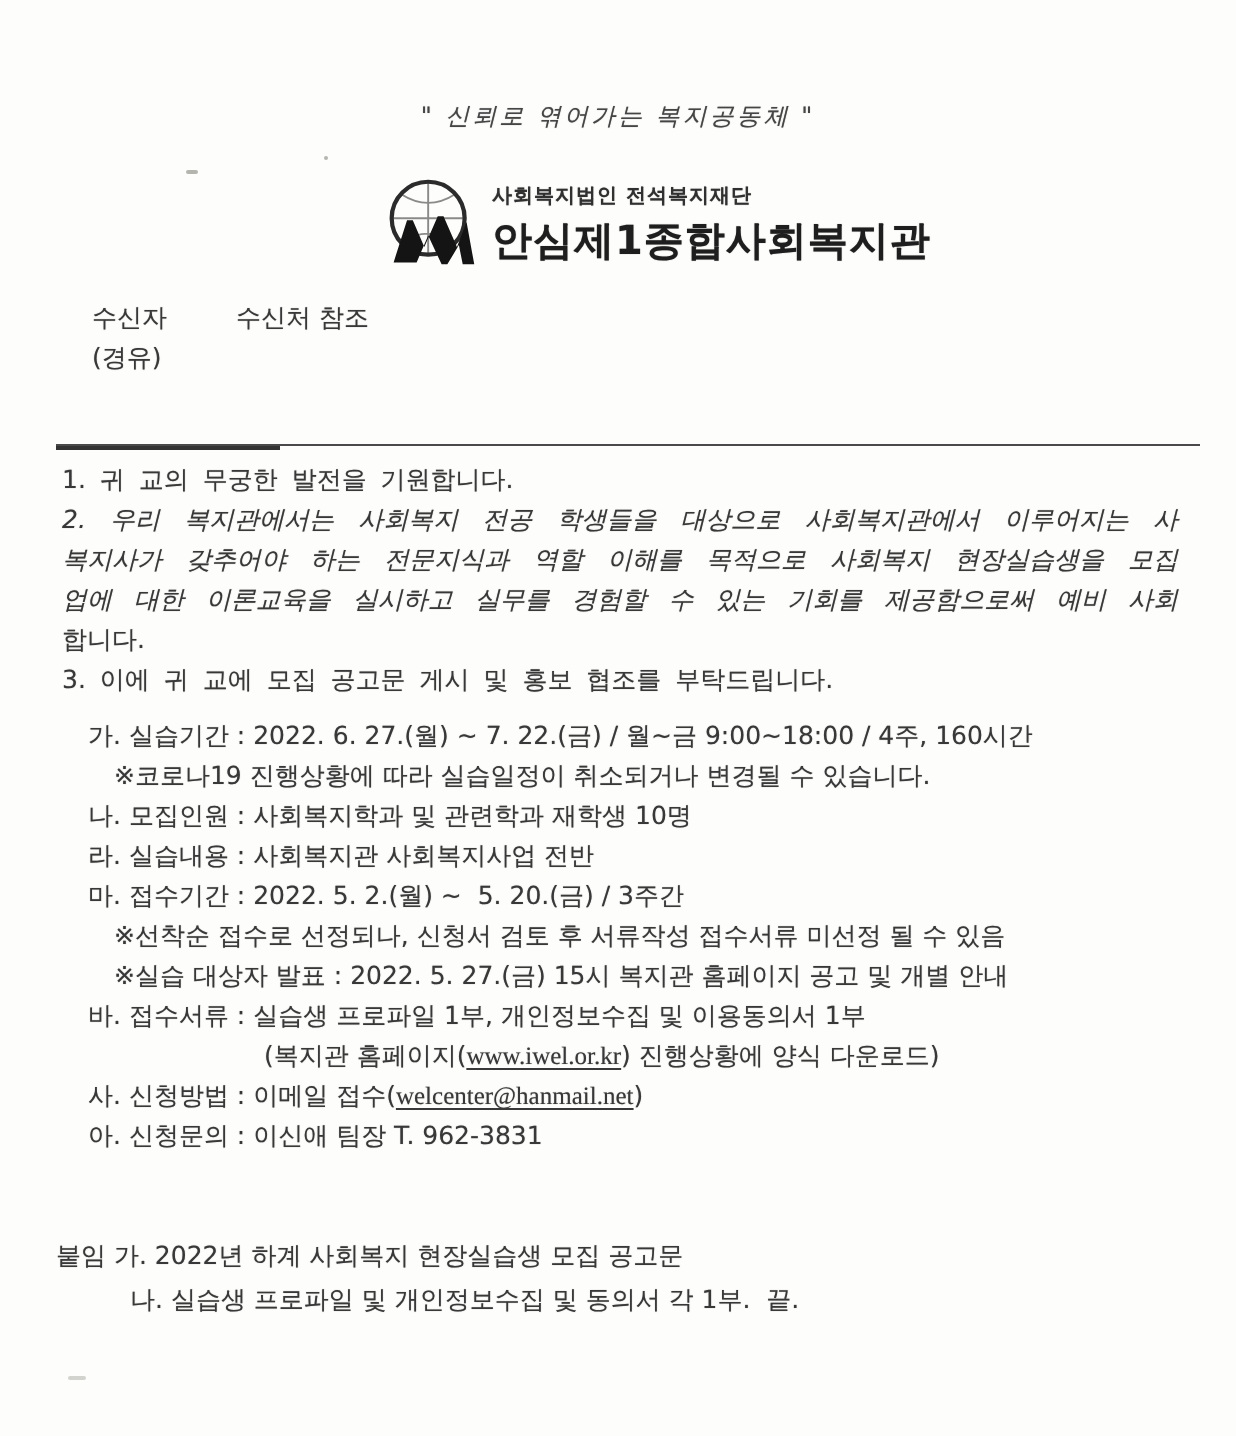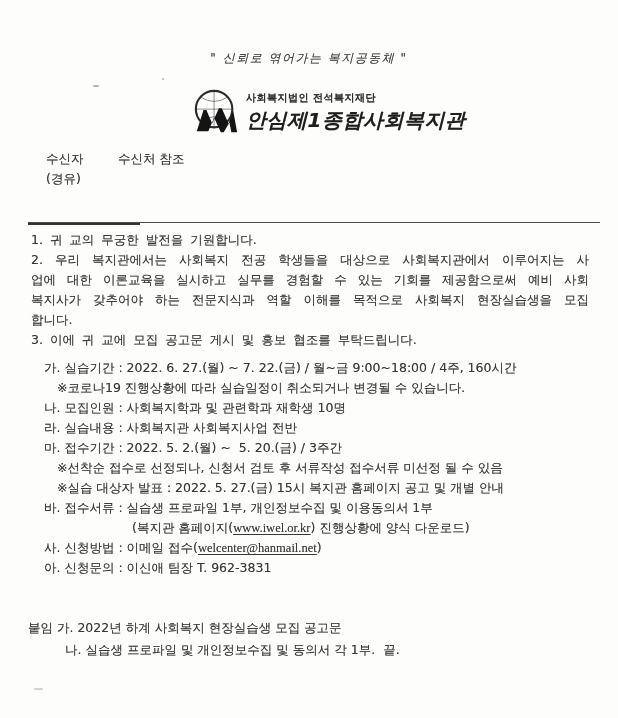--- a/index.html
+++ b/index.html
@@ -21,32 +21,32 @@
     position:absolute; top:50px; left:0; width:100%;
     text-align:center; font-size:12px; font-style:italic;
     letter-spacing:1.5px; color:#454545;
   }
 
   
   .logo-row { position:absolute; top:88px; left:192px; display:flex; align-items:center; }
   .logo-icon { width:48px; height:48px; flex:0 0 auto; }
   .logo-text { margin-left:6px; }
   .org-small { font-size:10px; font-weight:bold; letter-spacing:0.5px; color:#303030; }
-  .org-large { font-size:20px; font-weight:bold; letter-spacing:0.5px; color:#1e1e1e; margin-top:2px;font-style:italic; }
+  .org-large { font-size:20px; font-weight:bold; letter-spacing:0.5px; color:#1e1e1e; margin-top:2px; }
 
   
   .meta-recv { position:absolute; top:149px; left:46px; font-size:12.5px; line-height:20px; }
   .meta-label { display:inline-block; width:72px; }
   .meta-subject { position:absolute; top:197px; left:46px; font-size:12.5px; }
   .rule { position:absolute; top:222px; left:28px; width:572px; height:1px; background:#4a4a4a; }
   .rule-left { position:absolute; top:223px; left:28px; width:112px; height:2px; background:#333; }
 
   
   .body-block { position:absolute; top:230px; left:31px; width:558px; font-size:12.5px; line-height:20px; word-spacing:3px; }
-  .jline { text-align:justify; text-align-last:justify; }
+  .jline { text-align:justify; text-align-last:justify;font-style:italic; }
 
   
   .items { position:absolute; top:358px; left:44px; width:562px; font-size:12.5px; line-height:20px; }
   .ind2 { padding-left:13px; }
   .ind3 { padding-left:88px; }
   .ulink { text-decoration:underline; text-underline-offset:2px; color:#383838;font-family:Liberation Serif, serif; }
 
   
   .attach { position:absolute; top:617px; left:28px; font-size:12.5px; line-height:22px; }
   .attach-2 { margin-left:37px; }
@@ -83,22 +83,22 @@
       <span>(경유)</span>
     </div>
   </div>
 
   <div class="rule"></div>
   <div class="rule-left"></div>
 
   <div class="body-block">
     <div>1. 귀 교의 무궁한 발전을 기원합니다.</div>
     <div class="jline">2. 우리 복지관에서는 사회복지 전공 학생들을 대상으로 사회복지관에서 이루어지는 사</div>
+    <div class="jline">복지사가 갖추어야 하는 전문지식과 역할 이해를 목적으로 사회복지 현장실습생을 모집</div>
     <div class="jline">업에 대한 이론교육을 실시하고 실무를 경험할 수 있는 기회를 제공함으로써 예비 사회</div>
-    <div class="jline">복지사가 갖추어야 하는 전문지식과 역할 이해를 목적으로 사회복지 현장실습생을 모집</div>
     <div>합니다.</div>
     <div>3. 이에 귀 교에 모집 공고문 게시 및 홍보 협조를 부탁드립니다.</div>
   </div>
 
   <div class="items">
     <div class="pre">가. 실습기간 : 2022. 6. 27.(월) ~ 7. 22.(금) / 월~금 9:00~18:00 / 4주, 160시간</div>
     <div class="ind2 pre">※코로나19 진행상황에 따라 실습일정이 취소되거나 변경될 수 있습니다.</div>
     <div class="pre">나. 모집인원 : 사회복지학과 및 관련학과 재학생 10명</div>
     <div class="pre">라. 실습내용 : 사회복지관 사회복지사업 전반</div>
     <div class="pre">마. 접수기간 : 2022. 5. 2.(월) ~  5. 20.(금) / 3주간</div>

